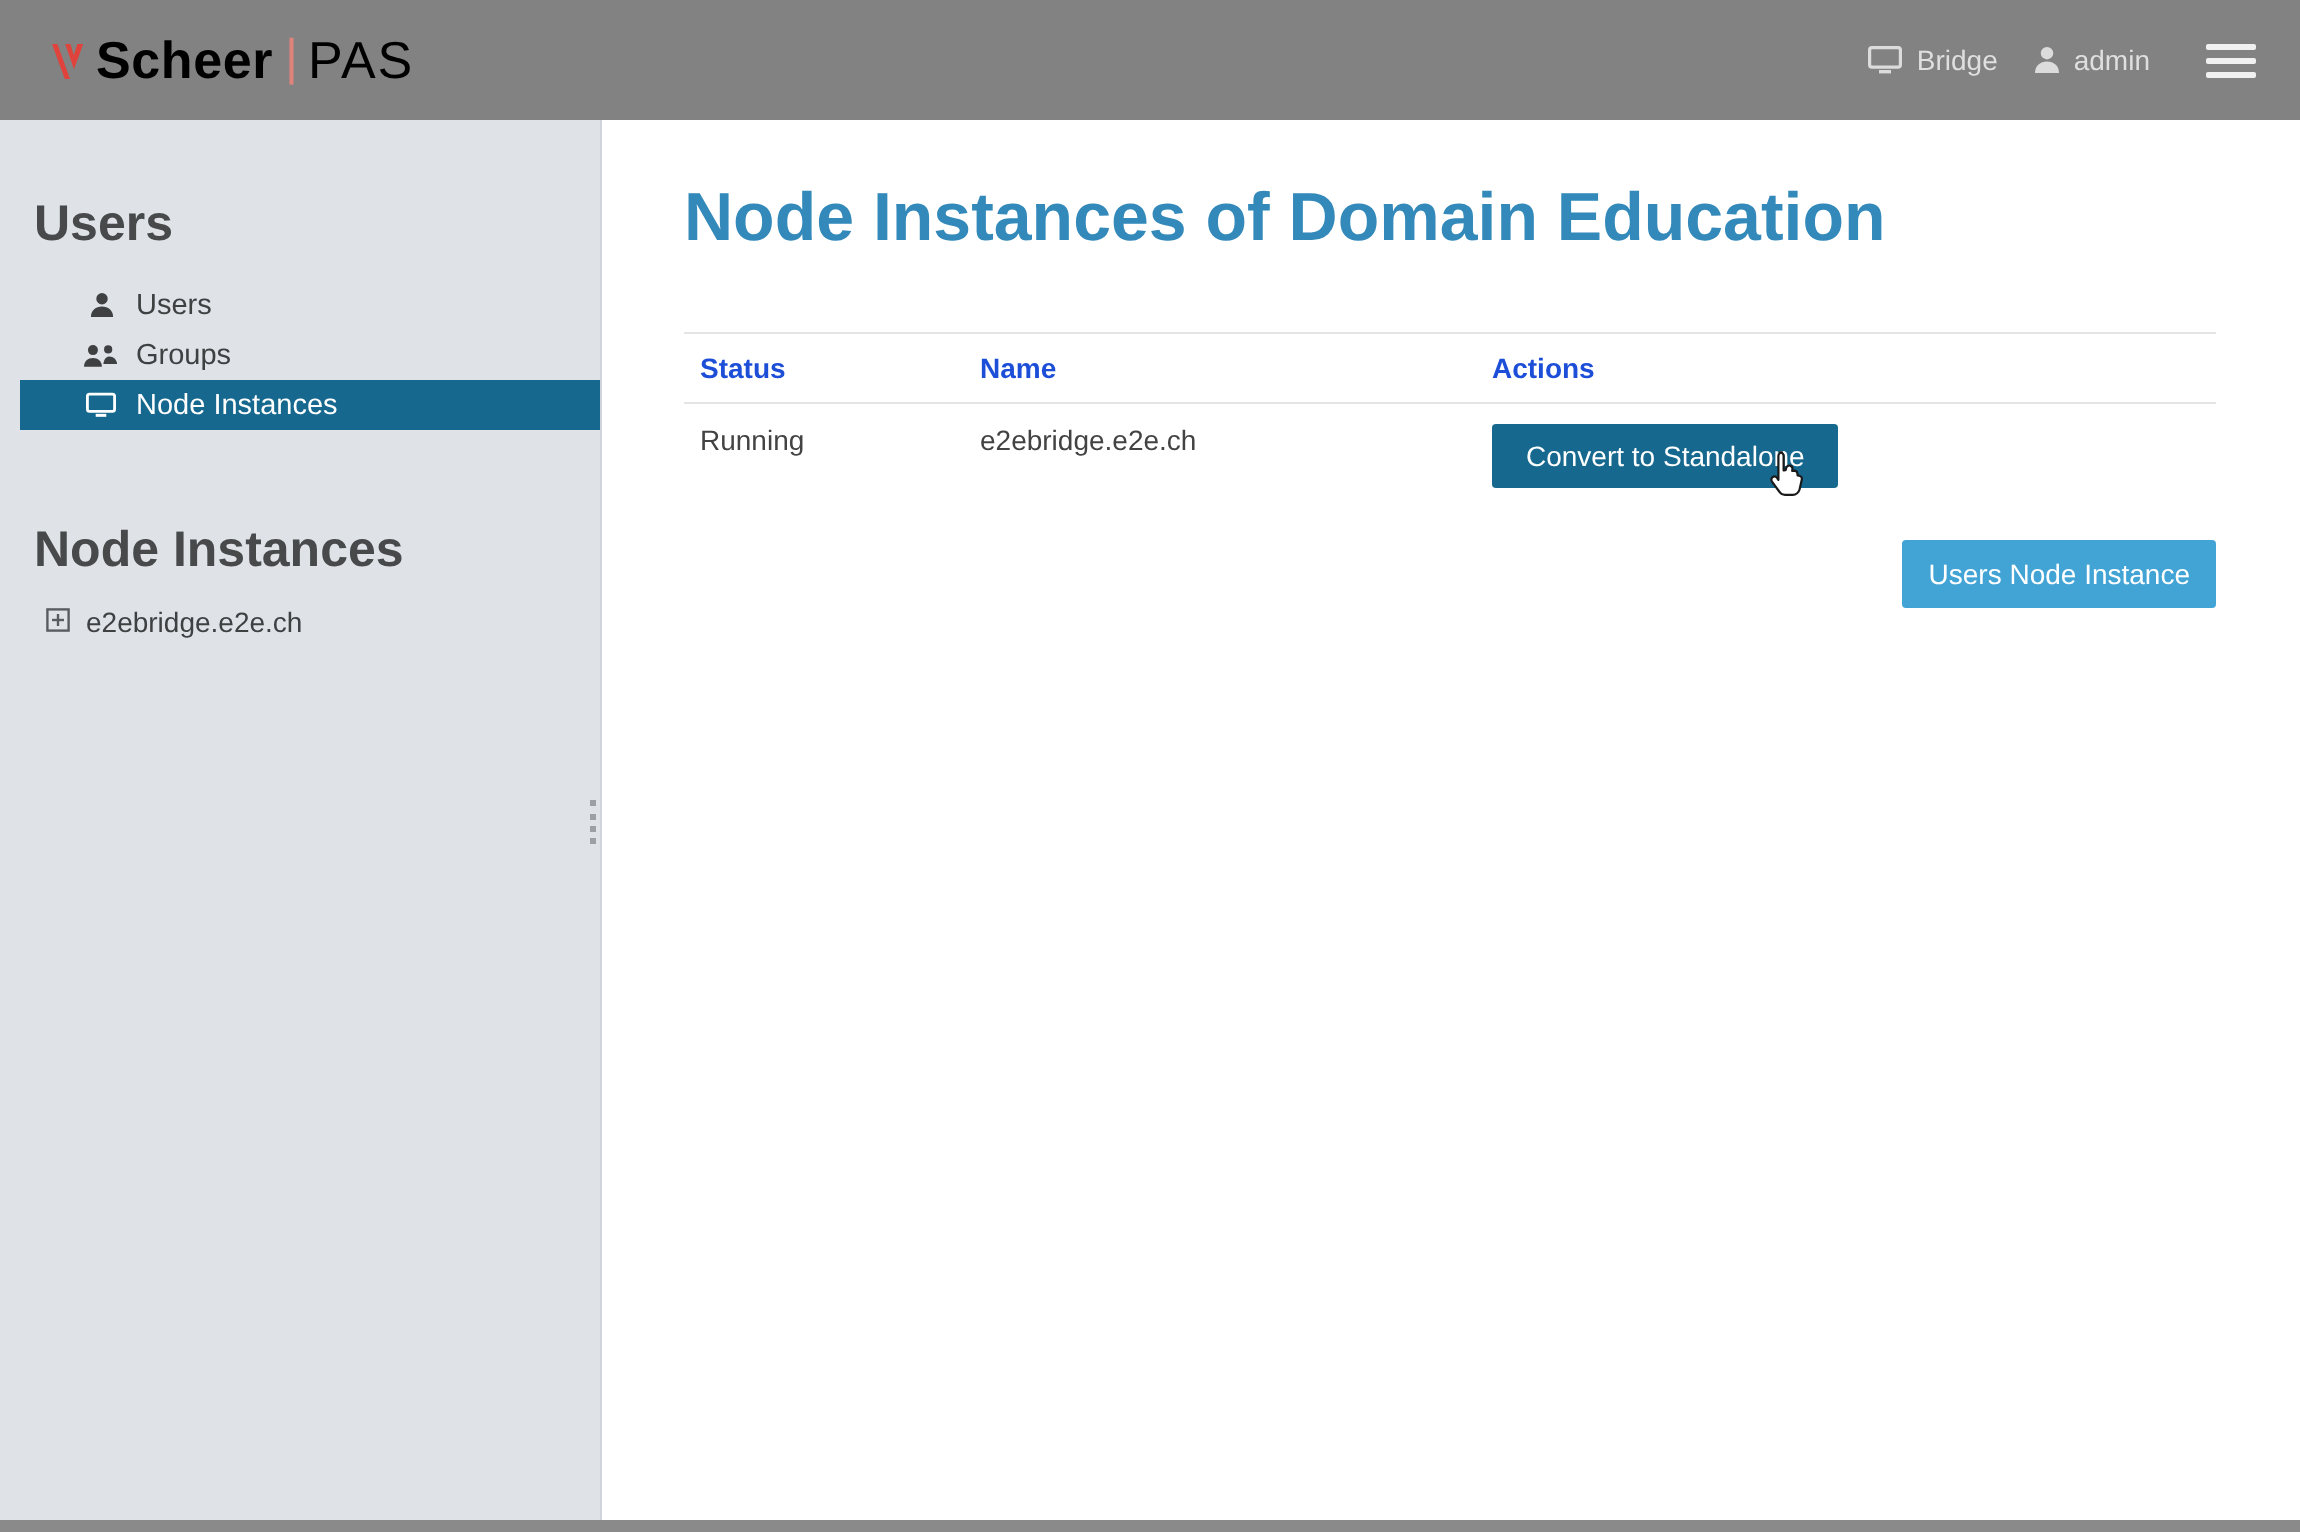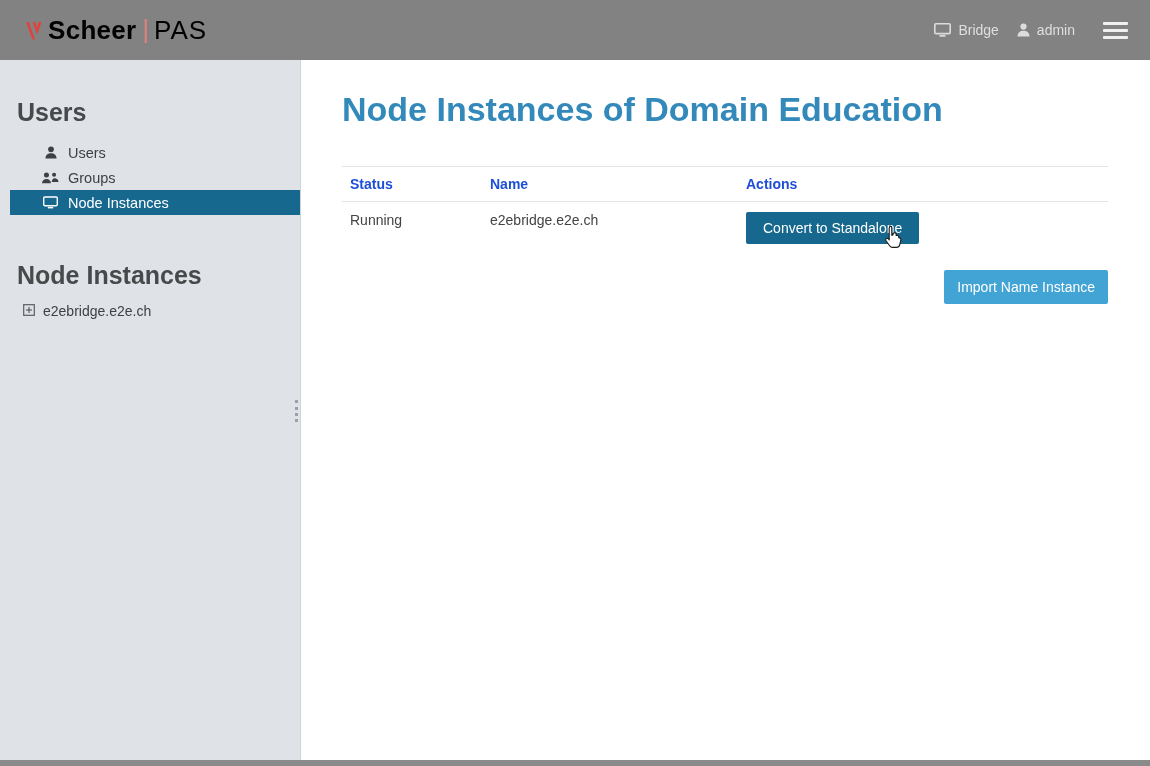--- a/index.html
+++ b/index.html
@@ -199,21 +199,21 @@
       <div class="t-row">
         <div class="col-status">Running</div>
         <div class="col-name">e2ebridge.e2e.ch</div>
         <div class="col-actions">
           <button class="btn-dark">Convert to Standalone</button>
         </div>
       </div>
     </div>
 
     <div class="import-row">
-      <button class="btn-light">Import Name Instance</button>
+      <button class="btn-light">Users Node Instance</button>
     </div>
   </div>
 </div>
 
 <div class="bottom-bar"></div>
 
 <div class="cursor-overlay">
   <svg width="20" height="26" viewBox="0 0 20 26">
     <path d="M7 1.2c1 0 1.8.8 1.8 1.8v7.2l1-.1.3-1.1c.2-.9 1.1-1.4 1.9-1.2.8.2 1.3.9 1.2 1.7l-.1.9 1-.1c.8 0 1.5.6 1.6 1.4l.1 1 .9.2c.8.2 1.4 1 1.2 1.8l-1.1 4.9c-.4 1.6-1.8 2.8-3.4 2.8H9.5c-1.1 0-2.1-.5-2.7-1.4l-3.8-5.2c-.5-.7-.4-1.7.3-2.2.7-.5 1.6-.4 2.1.2l.8 1.1V3c0-1 .8-1.8 1.8-1.8z" fill="#ffffff" stroke="#1a1a1a" stroke-width="1.1" stroke-linejoin="round"></path>
   </svg>

